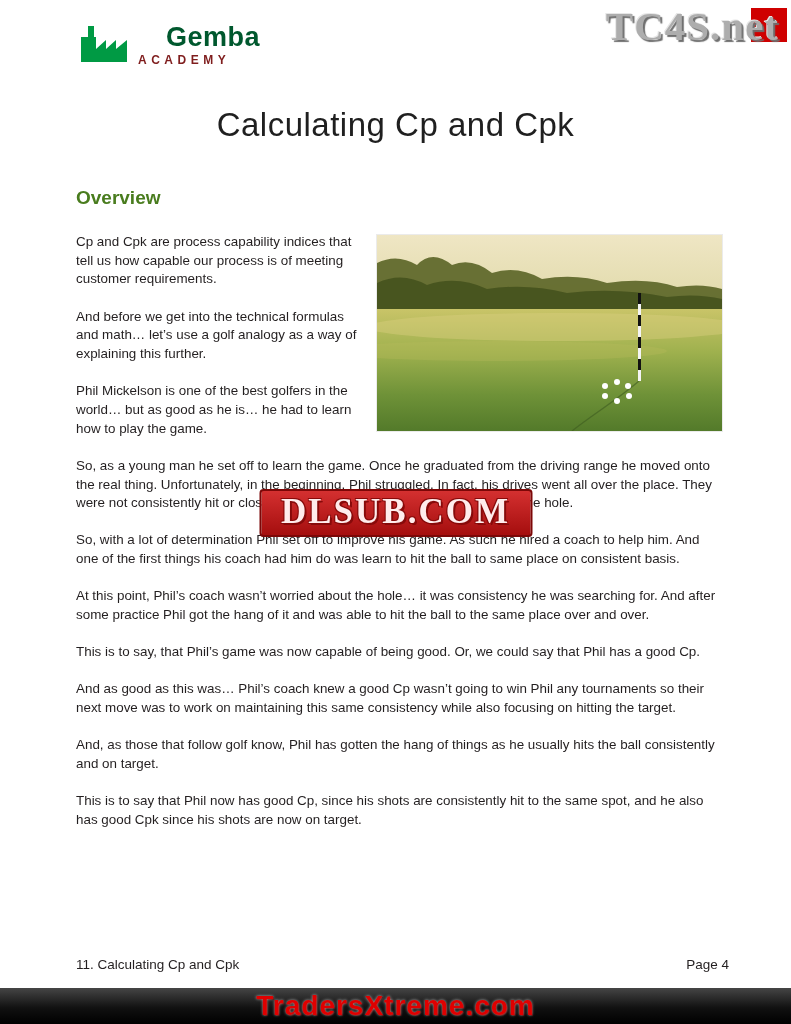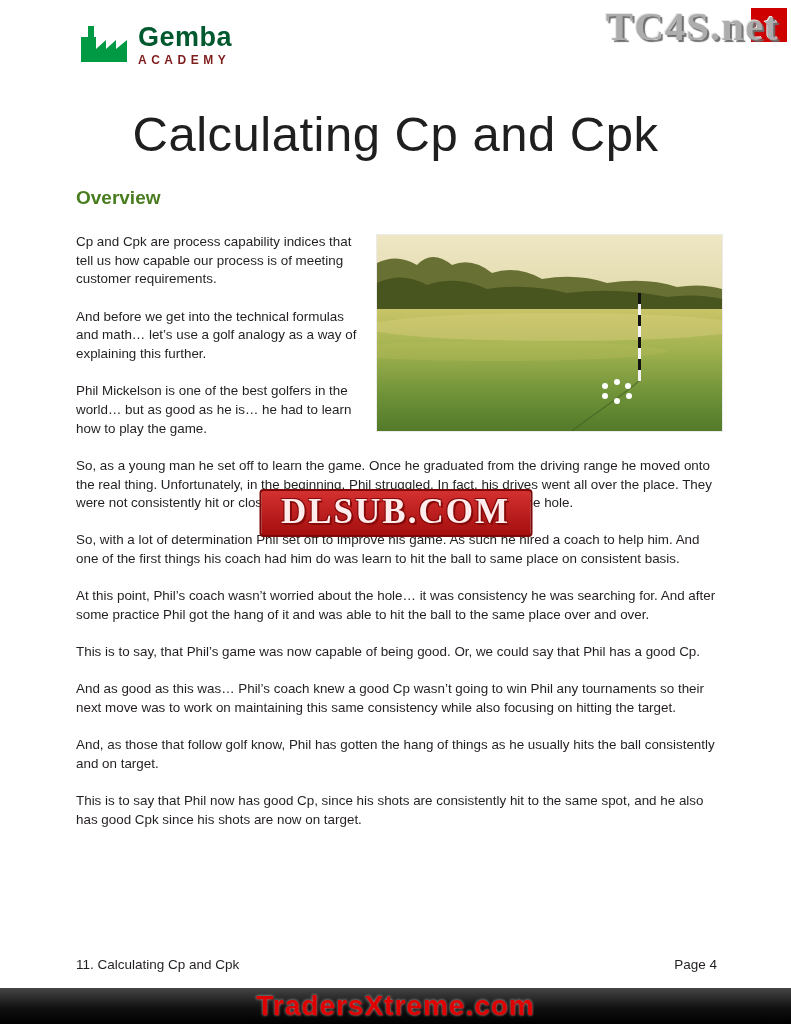--- a/index.html
+++ b/index.html
@@ -25,20 +25,21 @@
     align-items: center;
     gap: 8px;
   }
   .logo-text { line-height: 1; }
   .logo-name {
     display: block;
     font-size: 27px;
     font-weight: bold;
     color: #00582e;
     letter-spacing: 0.5px;
+    margin-left: 28px;
   }
   .logo-tagline {
     display: block;
     font-size: 12px;
     font-weight: bold;
     color: #7f1d1d;
     letter-spacing: 4.5px;
     margin-top: 3px;
   }
 
@@ -65,21 +66,21 @@
     letter-spacing: 1px;
   }
 
   
   .title {
     position: absolute;
     top: 106px;
     left: 0;
     width: 100%;
     text-align: center;
-    font-size: 49px;
+    font-size: 33px;
     font-weight: normal;
     color: #1f1f1f;
     letter-spacing: 0.5px;
   }
   .overview {
     position: absolute;
     top: 187px;
     left: 76px;
     font-size: 19px;
     font-weight: bold;
@@ -124,21 +125,21 @@
     color: #ffecec;
     text-shadow: 2px 2px 0 #870a0a, -1px -1px 0 #870a0a, 1px -1px 0 #870a0a, -1px 1px 0 #870a0a;
     z-index: 3;
   }
 
   
   .footer {
     position: absolute;
     top: 957px;
     left: 76px;
-    right: 74px;
+    right: 62px;
     display: flex;
     justify-content: space-between;
     font-size: 13.5px;
     color: #231f20;
   }
 
   
   .banner {
     position: absolute;
     left: 0;

